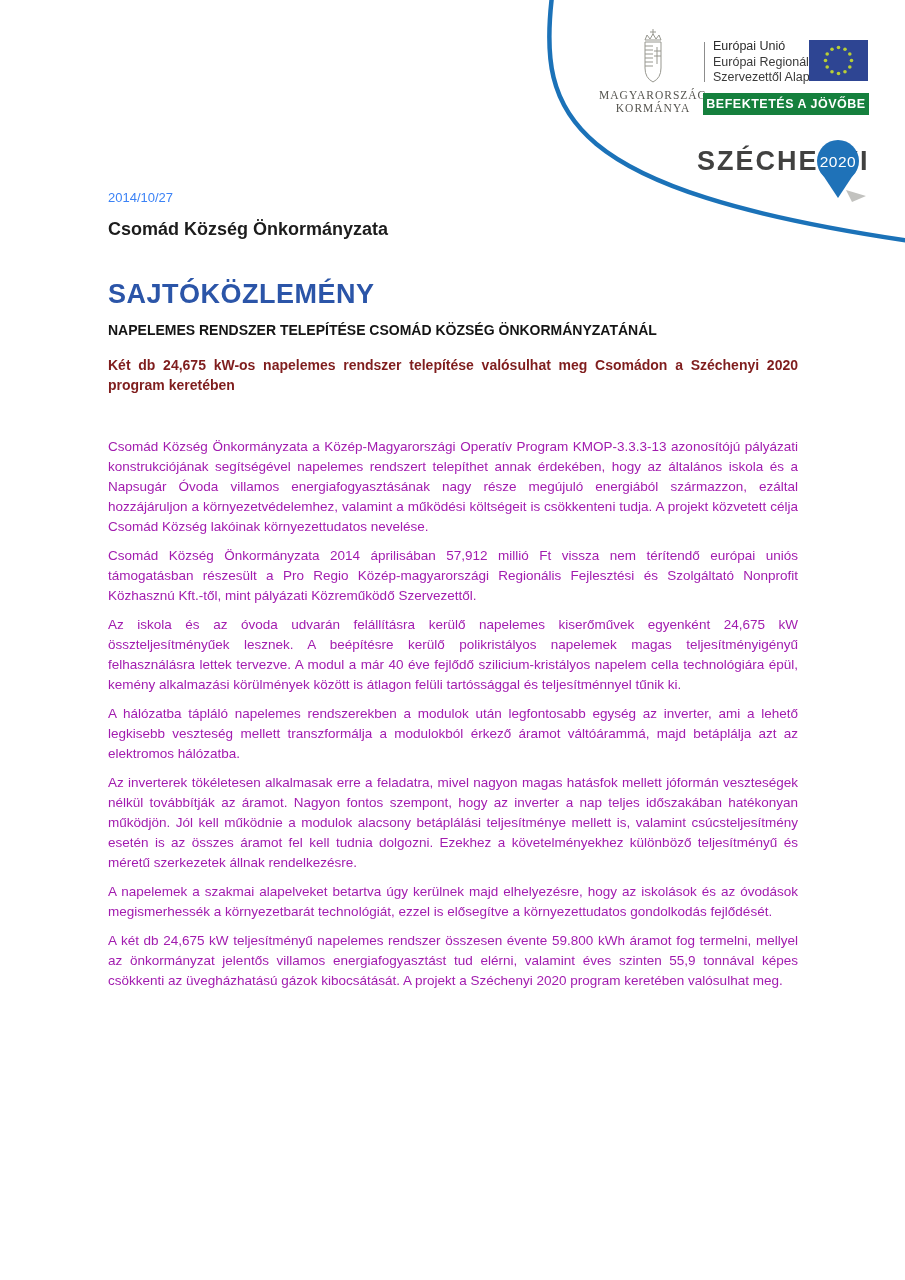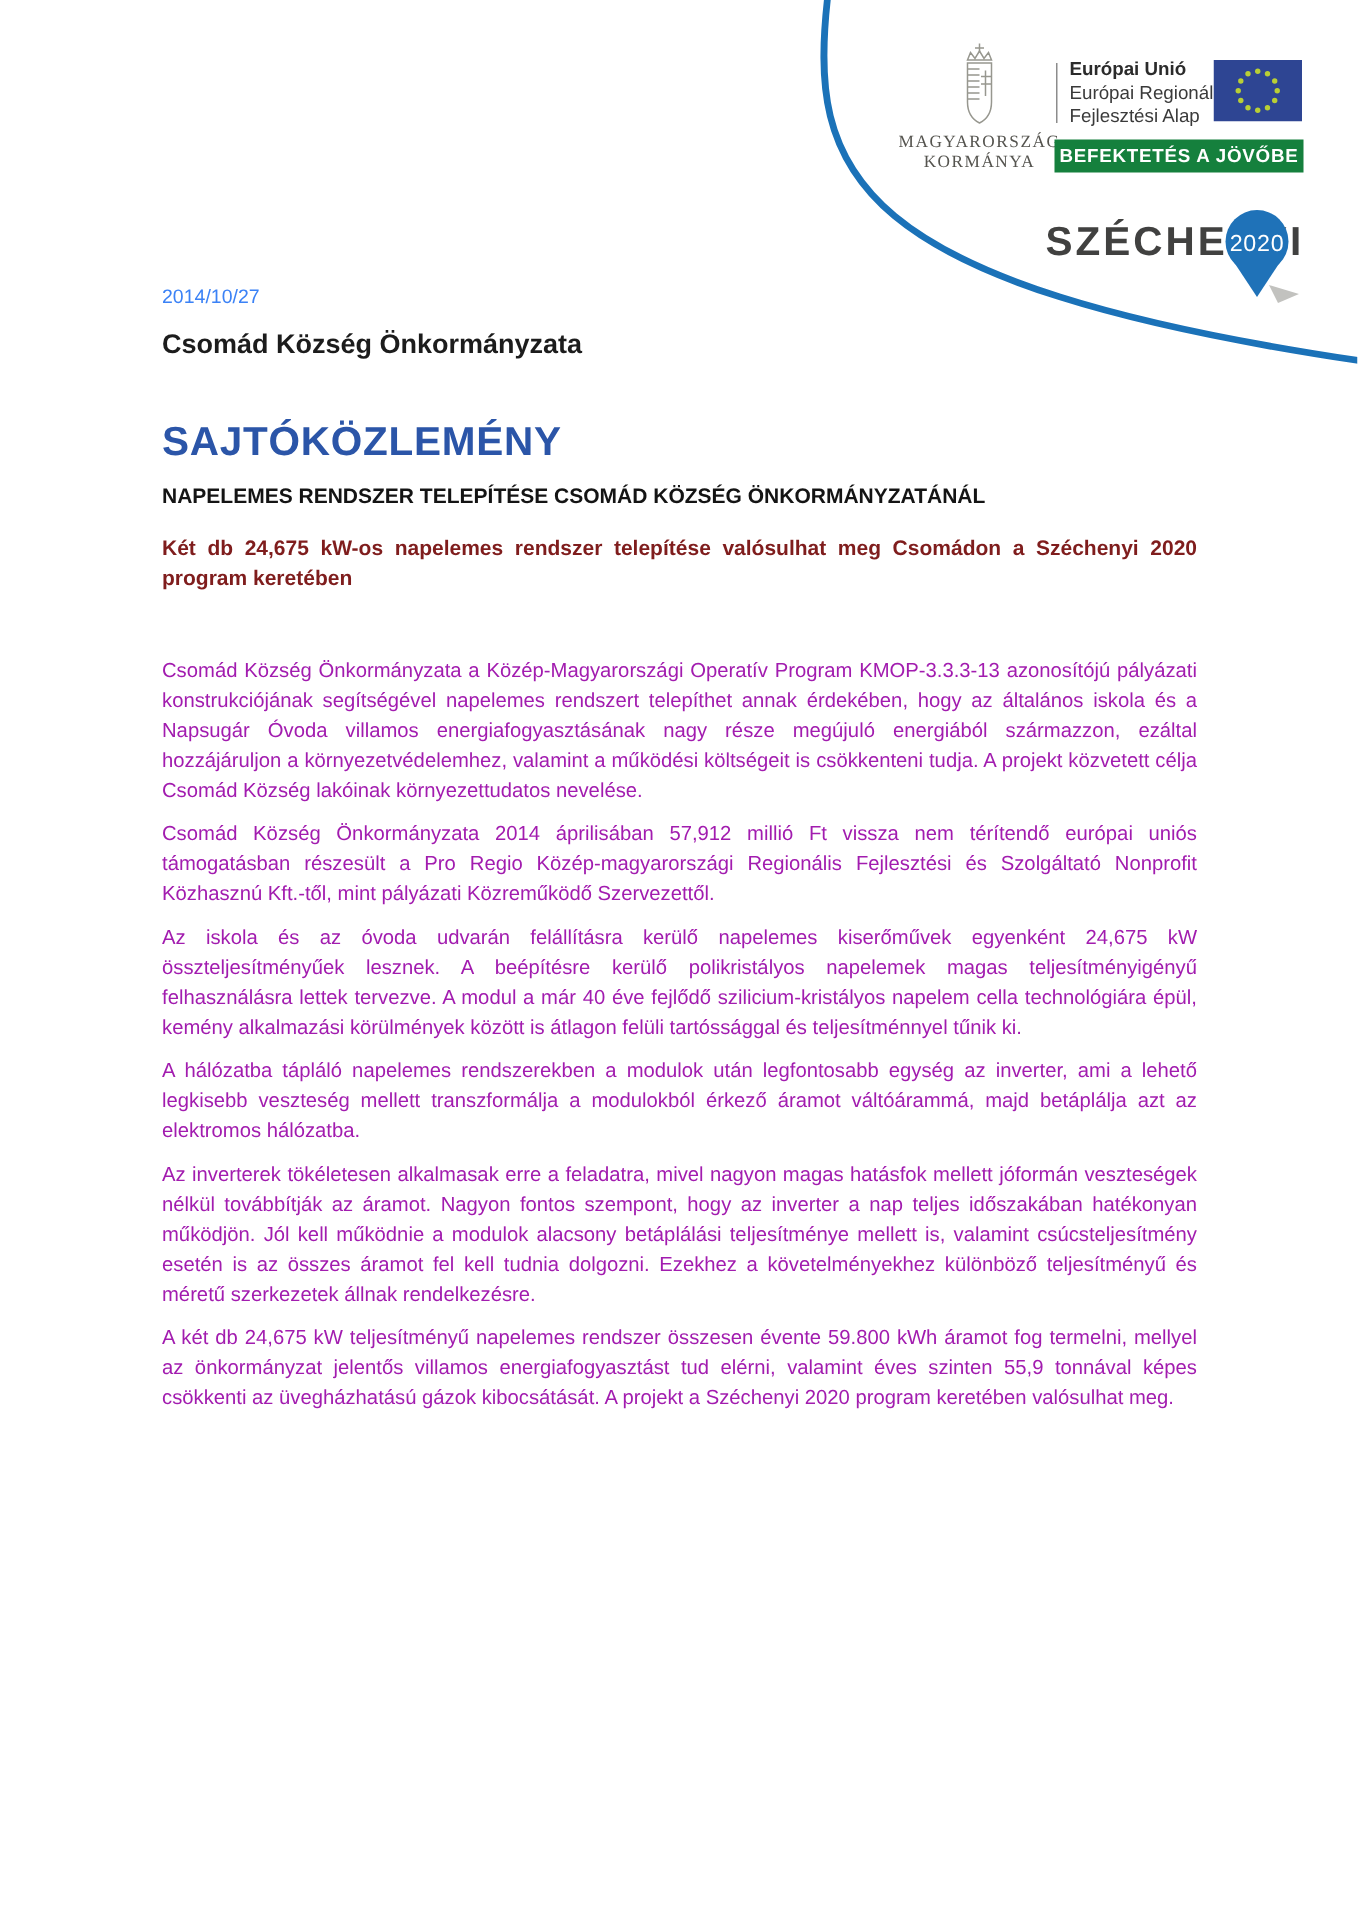--- a/index.html
+++ b/index.html
@@ -18,21 +18,21 @@
   
   .gov-logo { position:absolute; left:598px; top:28px; width:110px; text-align:center; }
   .gov-emblem { display:block; margin:0 auto 3px auto; }
   .gov-text {
     font-family:"Liberation Serif", serif;
     font-size:11.5px; line-height:13px; letter-spacing:1px;
     color:#55544f;
   }
   .eu-divider { position:absolute; left:704px; top:42px; width:1px; height:40px; background:#8c8c8c; }
   .eu-text { position:absolute; left:713px; top:39px; font-size:12.5px; line-height:15.5px; color:#3a3a3a; }
-  .eu-text .b { font-weight:bold; color:#2b2b2b; }
+  .eu-text .b { font-weight:normal; color:#2b2b2b; }
   .eu-flag { position:absolute; left:809px; top:40px; }
   .banner {
     position:absolute; left:703px; top:93px; width:166px; height:22px;
     background:#15803d; color:#ffffff;
     display:flex; align-items:center; justify-content:center;
     font-size:12.5px; font-weight:bold; letter-spacing:0.5px;
   }
 
   .szechenyi-word {
     position:absolute; left:697px; top:146px;
@@ -80,21 +80,21 @@
     <div class="gov-text">
       <div>MAGYARORSZÁG</div>
       <div>KORMÁNYA</div>
     </div>
   </div>
 
   <div class="eu-divider"></div>
   <div class="eu-text">
     <div class="b">Európai Unió</div>
     <div>Európai Regionális</div>
-    <div>Fejlesztési Alap</div>
+    <div>Szervezettől Alap</div>
   </div>
   <svg class="eu-flag" width="59" height="41" viewBox="0 0 59 41">
     <rect x="0" y="0" width="59" height="41" fill="#2e4593"></rect>
     <g fill="#b9cf35">
       <circle cx="29.5" cy="7.5" r="1.8"></circle>
       <circle cx="36.0" cy="9.2" r="1.8"></circle>
       <circle cx="40.8" cy="14.0" r="1.8"></circle>
       <circle cx="42.5" cy="20.5" r="1.8"></circle>
       <circle cx="40.8" cy="27.0" r="1.8"></circle>
       <circle cx="36.0" cy="31.8" r="1.8"></circle>
@@ -121,16 +121,17 @@
     <p class="org">Csomád Község Önkormányzata</p>
     <h1 class="title">SAJTÓKÖZLEMÉNY</h1>
     <h2 class="subtitle">NAPELEMES RENDSZER TELEPÍTÉSE CSOMÁD KÖZSÉG ÖNKORMÁNYZATÁNÁL</h2>
     <p class="lead">Két db 24,675 kW-os napelemes rendszer telepítése valósulhat meg Csomádon a Széchenyi 2020 program keretében</p>
 
     <p class="body">Csomád Község Önkormányzata a Közép-Magyarországi Operatív Program KMOP-3.3.3-13 azonosítójú pályázati konstrukciójának segítségével napelemes rendszert telepíthet annak érdekében, hogy az általános iskola és a Napsugár Óvoda villamos energiafogyasztásának nagy része megújuló energiából származzon, ezáltal hozzájáruljon a környezetvédelemhez, valamint a működési költségeit is csökkenteni tudja. A projekt közvetett célja Csomád Község lakóinak környezettudatos nevelése.</p>
     <p class="body">Csomád Község Önkormányzata 2014 áprilisában 57,912 millió Ft vissza nem térítendő európai uniós támogatásban részesült a Pro Regio Közép-magyarországi Regionális Fejlesztési és Szolgáltató Nonprofit Közhasznú Kft.-től, mint pályázati Közreműködő Szervezettől.</p>
     <p class="body">Az iskola és az óvoda udvarán felállításra kerülő napelemes kiserőművek egyenként 24,675 kW összteljesítményűek lesznek. A beépítésre kerülő polikristályos napelemek magas teljesítményigényű felhasználásra lettek tervezve. A modul a már 40 éve fejlődő szilicium-kristályos napelem cella technológiára épül, kemény alkalmazási körülmények között is átlagon felüli tartóssággal és teljesítménnyel tűnik ki.</p>
     <p class="body">A hálózatba tápláló napelemes rendszerekben a modulok után legfontosabb egység az inverter, ami a lehető legkisebb veszteség mellett transzformálja a modulokból érkező áramot váltóárammá, majd betáplálja azt az elektromos hálózatba.</p>
     <p class="body">Az inverterek tökéletesen alkalmasak erre a feladatra, mivel nagyon magas hatásfok mellett jóformán veszteségek nélkül továbbítják az áramot. Nagyon fontos szempont, hogy az inverter a nap teljes időszakában hatékonyan működjön. Jól kell működnie a modulok alacsony betáplálási teljesítménye mellett is, valamint csúcsteljesítmény esetén is az összes áramot fel kell tudnia dolgozni. Ezekhez a követelményekhez különböző teljesítményű és méretű szerkezetek állnak rendelkezésre.</p>
+    <p class="body">A napelemek a szakmai alapelveket betartva úgy kerülnek majd elhelyezésre, hogy az iskolások és az óvodások megismerhessék a környezetbarát technológiát, ezzel is elősegítve a környezettudatos gondolkodás fejlődését.</p>
     <p class="body">A két db 24,675 kW teljesítményű napelemes rendszer összesen évente 59.800 kWh áramot fog termelni, mellyel az önkormányzat jelentős villamos energiafogyasztást tud elérni, valamint éves szinten 55,9 tonnával képes csökkenti az üvegházhatású gázok kibocsátását. A projekt a Széchenyi 2020 program keretében valósulhat meg.</p>
   </div>
 
 </div>
 
 </body></html>

